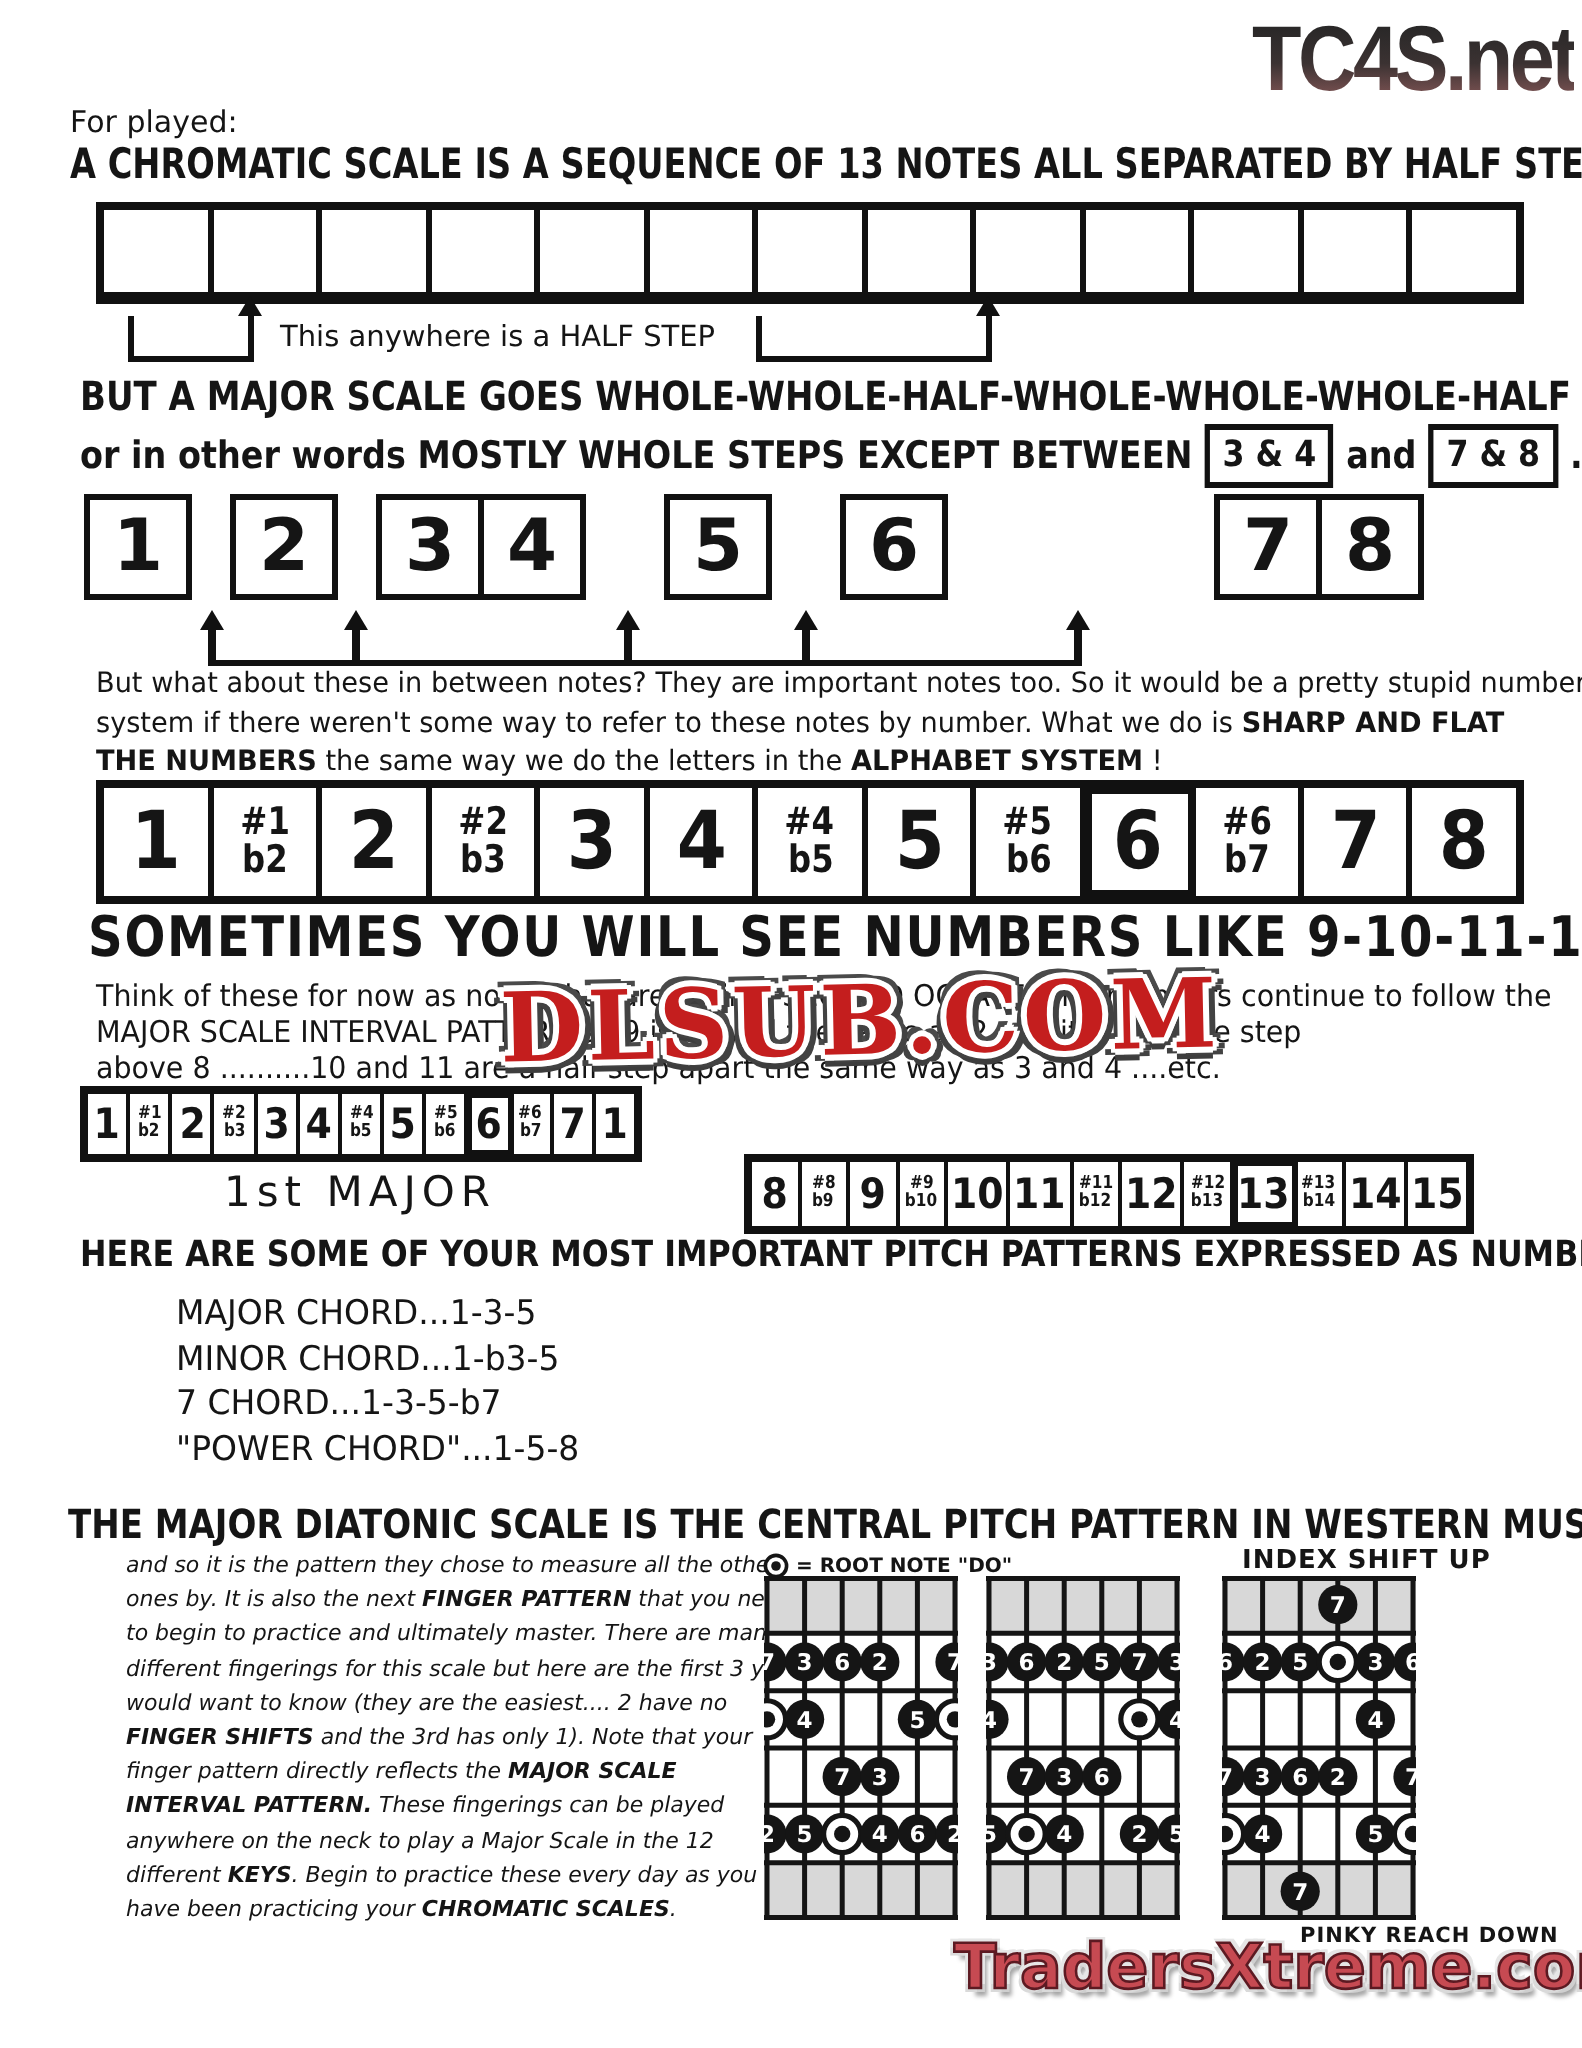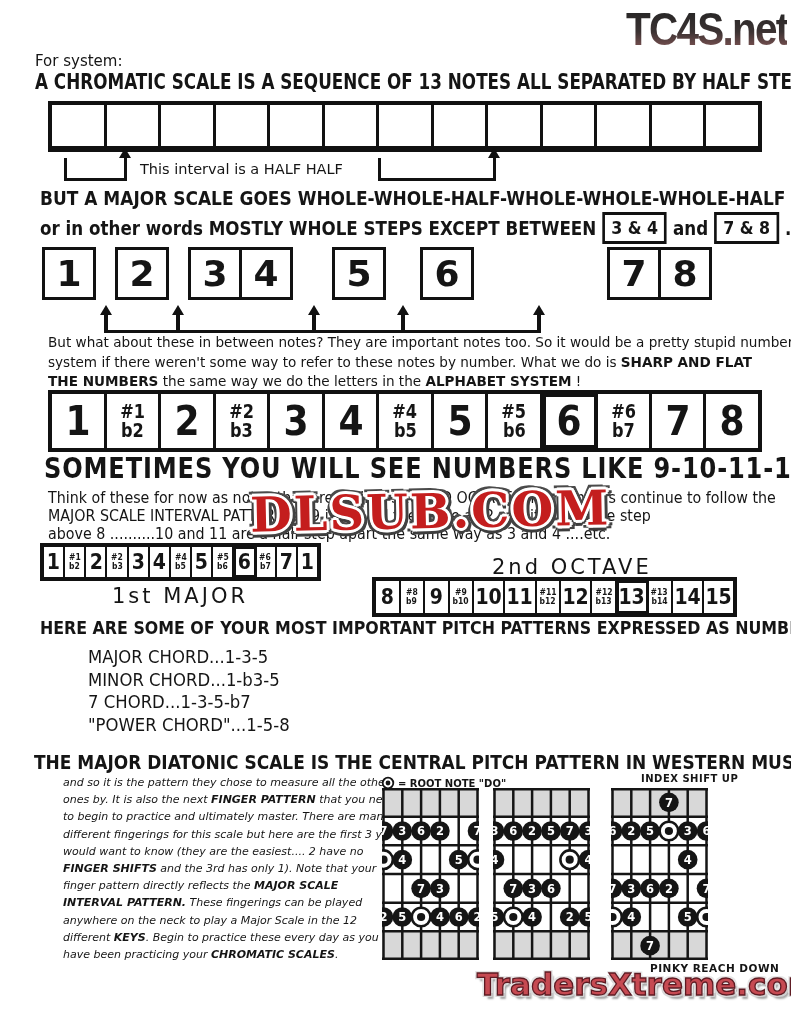--- a/index.html
+++ b/index.html
@@ -80,33 +80,33 @@
 
   
   #ws-bracket{left:104px;top:303px;width:437px;height:27px;border-bottom:3.5px solid #111;}
   .uarrow{position:absolute;bottom:0;width:3.5px;height:16px;background:#111;}
   .uarrow::before{content:"";position:absolute;top:-9px;left:-4.5px;width:0;height:0;
                   border-left:6px solid transparent;border-right:6px solid transparent;border-bottom:10px solid #111;}
 
   
   .fretwrap{position:absolute;top:788px;width:97px;height:172px;}
   #legend{left:381px;top:776px;font-size:10px;font-weight:bold;display:flex;align-items:center;gap:3px;}
-  #index-label{left:621px;top:773px;font-size:10px;font-weight:bold;letter-spacing:.5px;margin-left:20px;}
+  #index-label{left:621px;top:773px;font-size:13px;font-weight:bold;letter-spacing:.5px;}
   #pinky-label{left:610px;top:962px;font-size:10.5px;font-weight:bold;letter-spacing:.5px;margin-left:40px;}
 </style>
 </head>
 <body>
 
 <div id="page">
 
   <div id="logo" class="abs nw">TC4S.net</div>
   <div id="dlsub" class="abs nw">DLSUB.COM</div>
   <div id="traders" class="abs nw">TradersXtreme.com</div>
 
-  <div id="for-example" class="abs nw">For system:</div>
+  <div id="for-example" class="abs nw">For played:</div>
   <div id="h1" class="abs nw fit">A CHROMATIC SCALE IS A SEQUENCE OF 13 NOTES ALL SEPARATED BY HALF STEPS.</div>
 
   <div id="chromatic-row" class="abs cellrow">
       <div class="cell"></div>
       <div class="cell"></div>
       <div class="cell"></div>
       <div class="cell"></div>
       <div class="cell"></div>
       <div class="cell"></div>
       <div class="cell"></div>
@@ -114,21 +114,21 @@
       <div class="cell"></div>
       <div class="cell"></div>
       <div class="cell"></div>
       <div class="cell"></div>
       <div class="cell"></div>
     </div>
 
   <div id="half-bracket" class="bracket">
       <span class="bk-arrow"></span>
     </div>
-  <div id="half-label" class="abs nw">This interval is a HALF HALF</div>
+  <div id="half-label" class="abs nw">This anywhere is a HALF STEP</div>
   <div id="whole-bracket" class="bracket">
       <span class="bk-arrow"></span>
     </div>
 
   <div id="h2" class="abs nw fit">BUT A MAJOR SCALE GOES WHOLE-WHOLE-HALF-WHOLE-WHOLE-WHOLE-HALF</div>
   <div id="subline" class="abs">
     <span>or in other words MOSTLY WHOLE STEPS EXCEPT BETWEEN</span>
     <span class="inlinebox">3 &amp; 4</span>
     <span>and</span>
     <span class="inlinebox">7 &amp; 8</span>
@@ -287,21 +287,20 @@
         </div>
       </div>
       <div class="cell">
         <span class="nat">7</span>
       </div>
       <div class="cell">
         <span class="nat">1</span>
       </div>
     </div>
   <div id="first-label" class="abs nw">1st MAJOR</div>
-  <div id="second-label" class="abs nw">2nd OCTAVE</div>
   <div id="second-row" class="abs cellrow small">
       <div class="cell">
         <span class="nat">8</span>
       </div>
       <div class="cell">
         <div class="accwrap">
           <span>#8</span>
           <span>b9</span>
         </div>
       </div>

